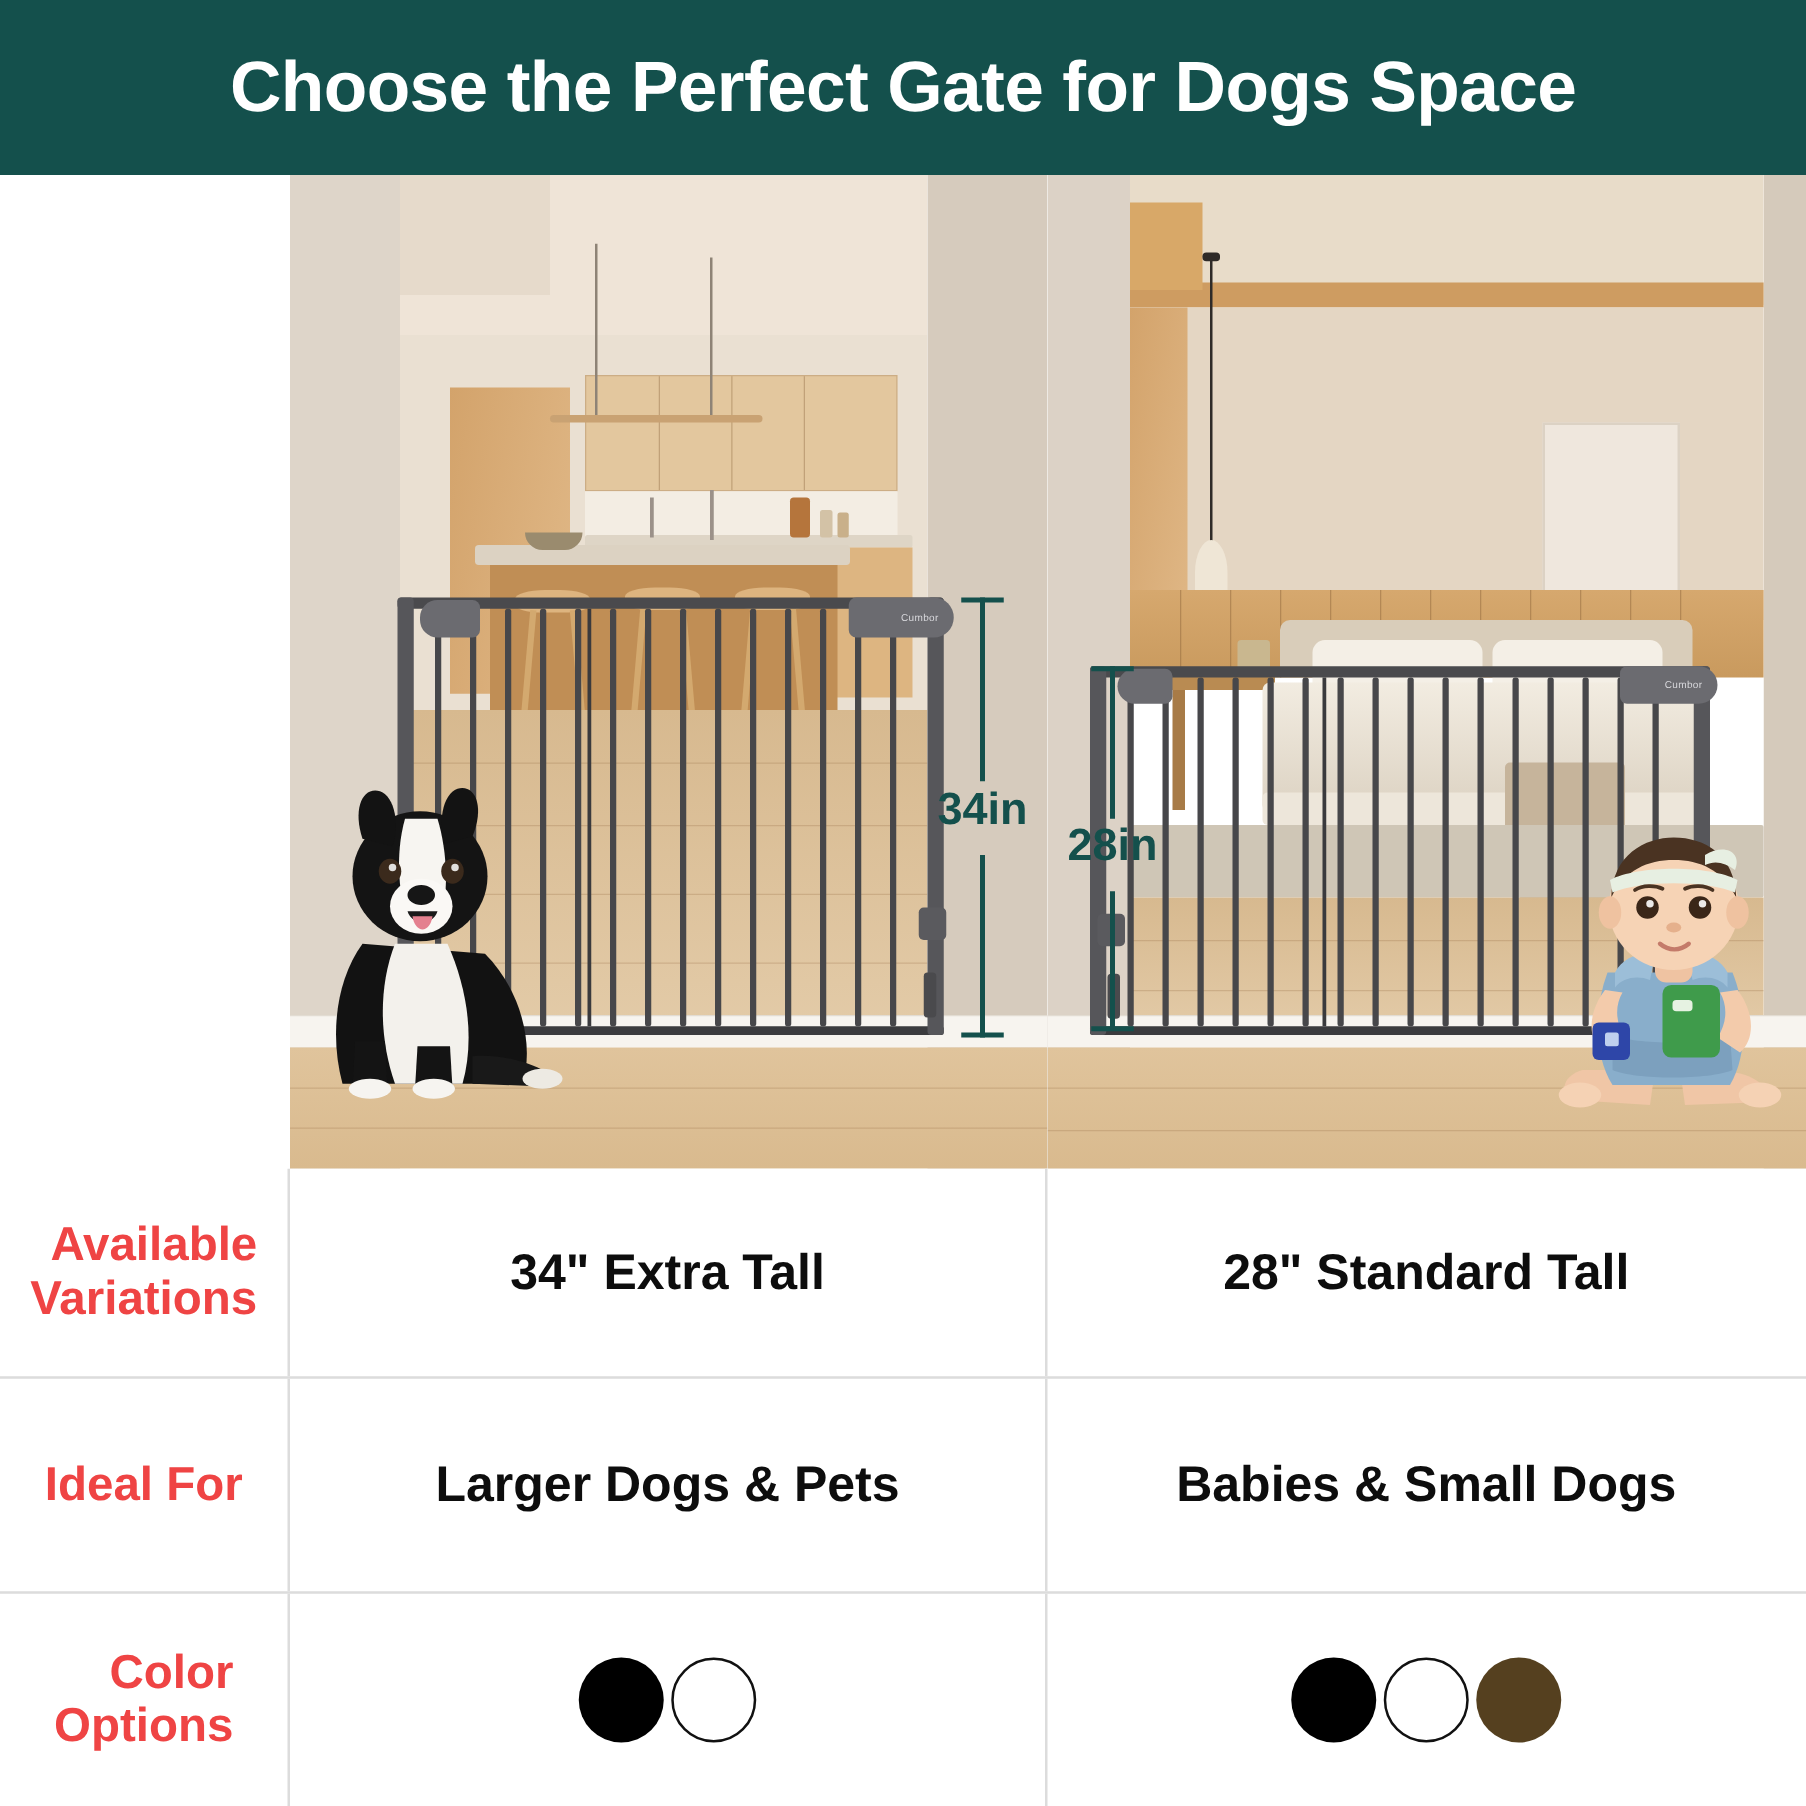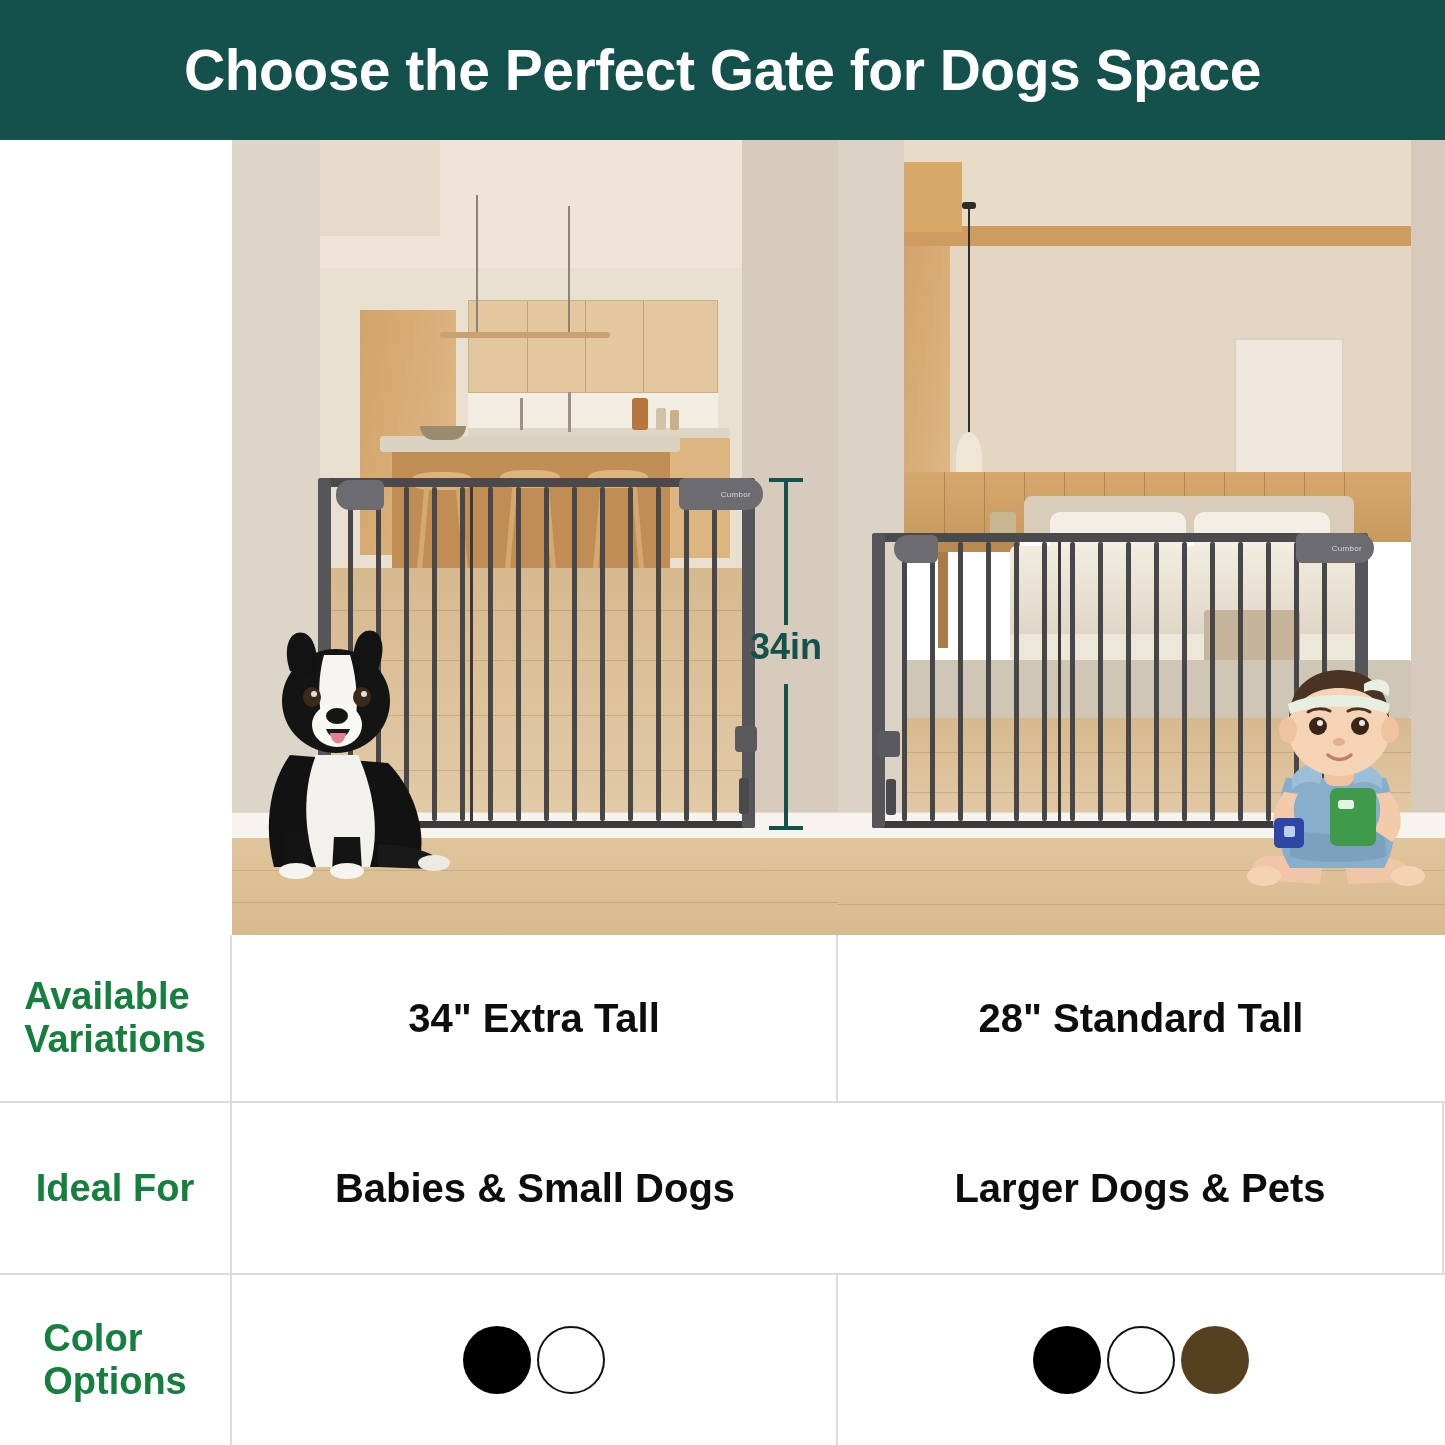--- a/index.html
+++ b/index.html
@@ -181,22 +181,22 @@
     display: flex;
     border-bottom: 2px solid #DCDCDC;
   }
   .spec-row:last-child { border-bottom: none; }
   .spec-cell-label {
     width: 232px; flex: none;
     display: flex; align-items: center; justify-content: center;
     border-right: 2px solid #DCDCDC;
   }
   .spec-cell-label span {
-    font-size: 38px; font-weight: bold; color: #15803d;
-    text-align: left; line-height: 1.12;
+    font-size: 38px; font-weight: bold; color: #ef4444;
+    text-align: right; line-height: 1.12;
   }
   .spec-cell {
     width: 606px; flex: none;
     display: flex; align-items: center; justify-content: center;
   }
   .spec-cell.divider { border-right: 2px solid #DCDCDC; }
   .spec-value {
     font-size: 40px; font-weight: bold; color: #0d0d0d;
     white-space: nowrap;
   }
@@ -488,20 +488,27 @@
           <circle cx="124" cy="63" r="3" fill="#FFFFFF" opacity=".9"></circle>
 
           <path d="M70 52 C76 48 86 48 92 51" stroke="#4A3322" stroke-width="3" fill="none" stroke-linecap="round"></path>
           <path d="M110 51 C116 48 126 48 132 52" stroke="#4A3322" stroke-width="3" fill="none" stroke-linecap="round"></path>
 
           <ellipse cx="101" cy="82" rx="6" ry="4" fill="#E5B08C"></ellipse>
           <path d="M90 95 C97 101 106 101 113 95" stroke="#C47B6A" stroke-width="3.5" fill="none" stroke-linecap="round"></path>
         </svg>
       </div>
 
+      <div class="dim" style="left:6px; top:393px; width:92px; height:295px;">
+        <div class="dim-cap" style="top:0;"></div>
+        <div class="dim-line" style="top:0; height:122px;"></div>
+        <div class="dim-label" style="top:122px;">28in</div>
+        <div class="dim-line" style="top:180px; height:111px;"></div>
+        <div class="dim-cap" style="top:288px;"></div>
+      </div>
     </div>
   </div>
 
   <div class="spec-table">
 
     <div class="spec-row" style="height:168px;">
       <div class="spec-cell-label">
         <span>
           <div>Available</div>
           <div>Variations</div>
@@ -514,25 +521,25 @@
         <span class="spec-value">28" Standard Tall</span>
       </div>
     </div>
 
     <div class="spec-row" style="height:172px;">
       <div class="spec-cell-label">
         <span>
           <div>Ideal For</div>
         </span>
       </div>
+      <div class="spec-cell divider">
+        <span class="spec-value">Larger Dogs &amp; Pets</span>
+      </div>
       <div class="spec-cell">
         <span class="spec-value">Babies &amp; Small Dogs</span>
-      </div>
-      <div class="spec-cell divider">
-        <span class="spec-value">Larger Dogs &amp; Pets</span>
       </div>
     </div>
 
     <div class="spec-row" style="height:170px;">
       <div class="spec-cell-label">
         <span>
           <div>Color</div>
           <div>Options</div>
         </span>
       </div>

